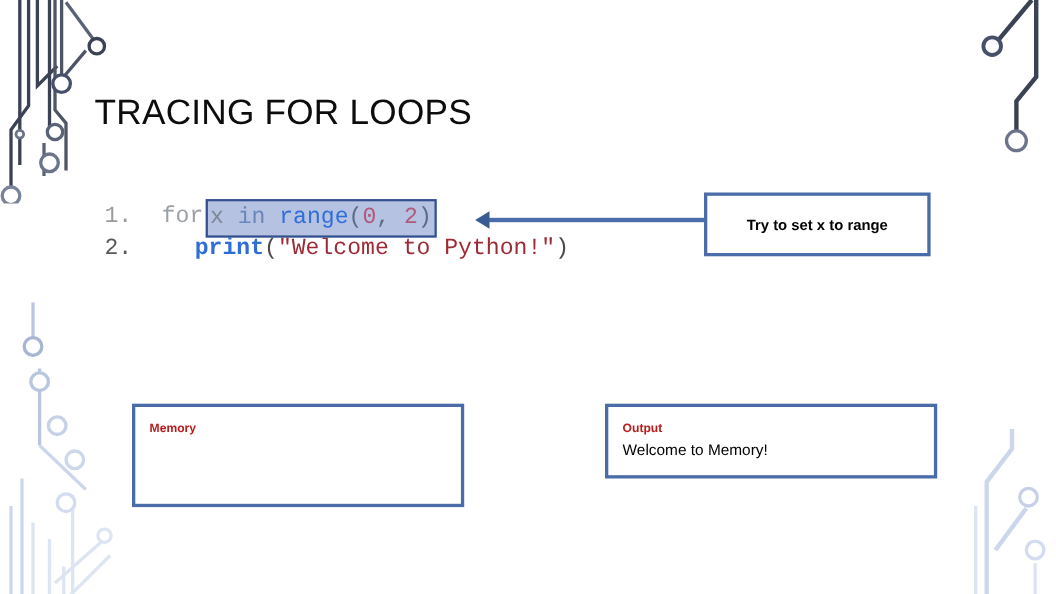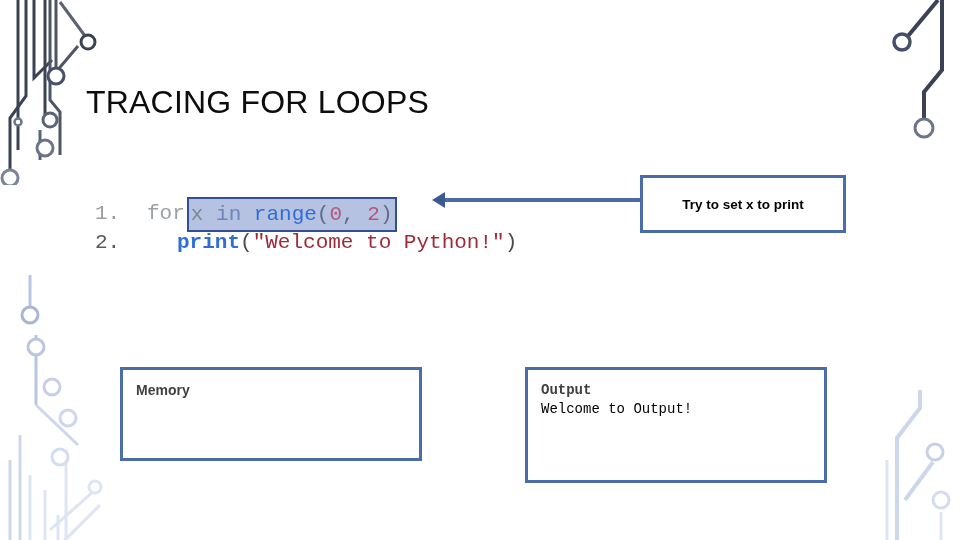--- a/index.html
+++ b/index.html
@@ -39,21 +39,20 @@
 
   
   .code-block {
     position: absolute;
     left: 95px;
     top: 180px;
     font-family: "Liberation Mono", "DejaVu Sans Mono", monospace;
     font-size: 21px;
     line-height: 31px;
     white-space: nowrap;
-    margin-top: 16px;
   }
   .code-line {
     display: block;
     height: 31px;
   }
   .lineno {
     display: inline-block;
     width: 52px;
     color: #9c9c9c;
   }
@@ -120,25 +119,25 @@
 
   
   .panel {
     position: absolute;
     border: 3px solid #4a6ca8;
     background: #ffffff;
     box-sizing: border-box;
     padding: 11px 13px 0 13px;
   }
   .panel-memory { left: 120px; top: 367px; width: 302px; height: 94px; }
-  .panel-output { left: 525px; top: 367px; width: 302px; height: 116px; font-family: Liberation Mono, monospace; }
+  .panel-output { left: 550px; top: 367px; width: 302px; height: 68px; }
   .panel-title {
-    font-size: 14px;
+    font-size: 11px;
     font-weight: bold;
-    color: #404040;
+    color: #b91c1c;
     line-height: 18px;
   }
   .panel-line {
     font-size: 14px;
     color: #000000;
     line-height: 20px;
   }
   .struck {
     color: #8f9bb3;
     text-decoration: line-through;
@@ -240,23 +239,23 @@
   <span class="code-line">
     <span class="lineno lineno-2">2.</span><span class="indent"></span><span class="tok-print">print</span><span class="tok-par2">(</span><span class="tok-str">"Welcome to Python!"</span><span class="tok-par2">)</span>
   </span>
 
 </div>
 
 <div class="arrow-line"></div>
 <div class="arrow-head"></div>
 
 <div class="callout">
-  <span>Try to set x to print</span>
+  <span>Try to set x to range</span>
 </div>
 
 <div class="panel panel-memory">
   <div class="panel-title">Memory</div>
 </div>
 
 <div class="panel panel-output">
   <div class="panel-title">Output</div>
-  <div class="panel-line">Welcome to Output!</div>
+  <div class="panel-line">Welcome to Memory!</div>
 </div>
 
 </body></html>

